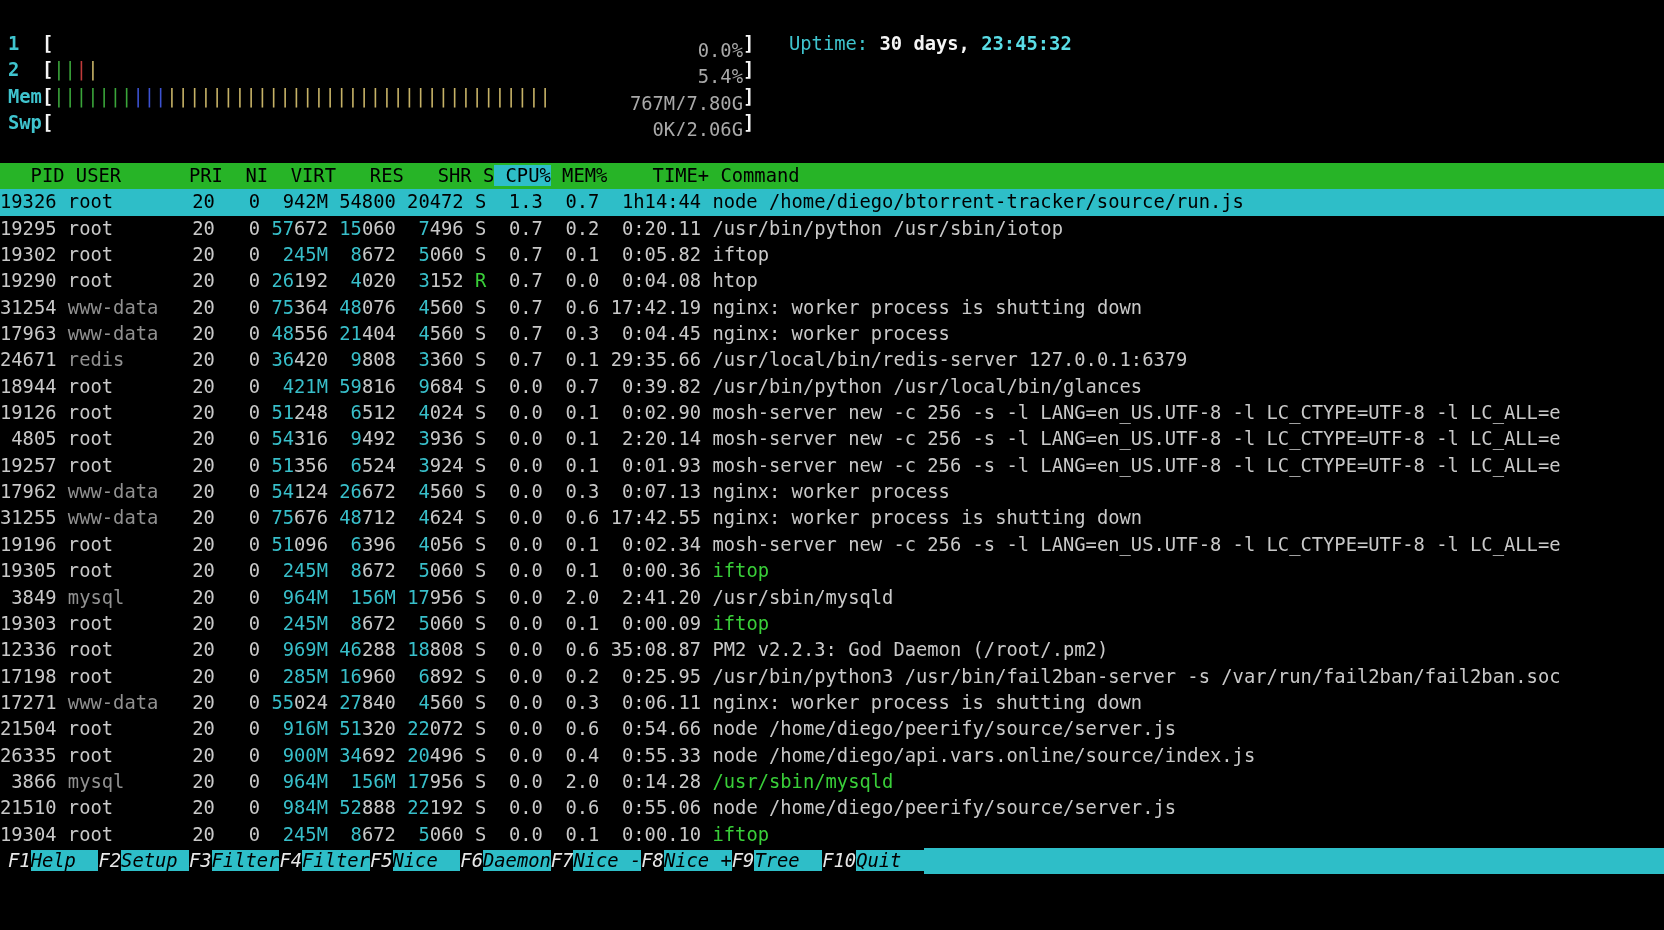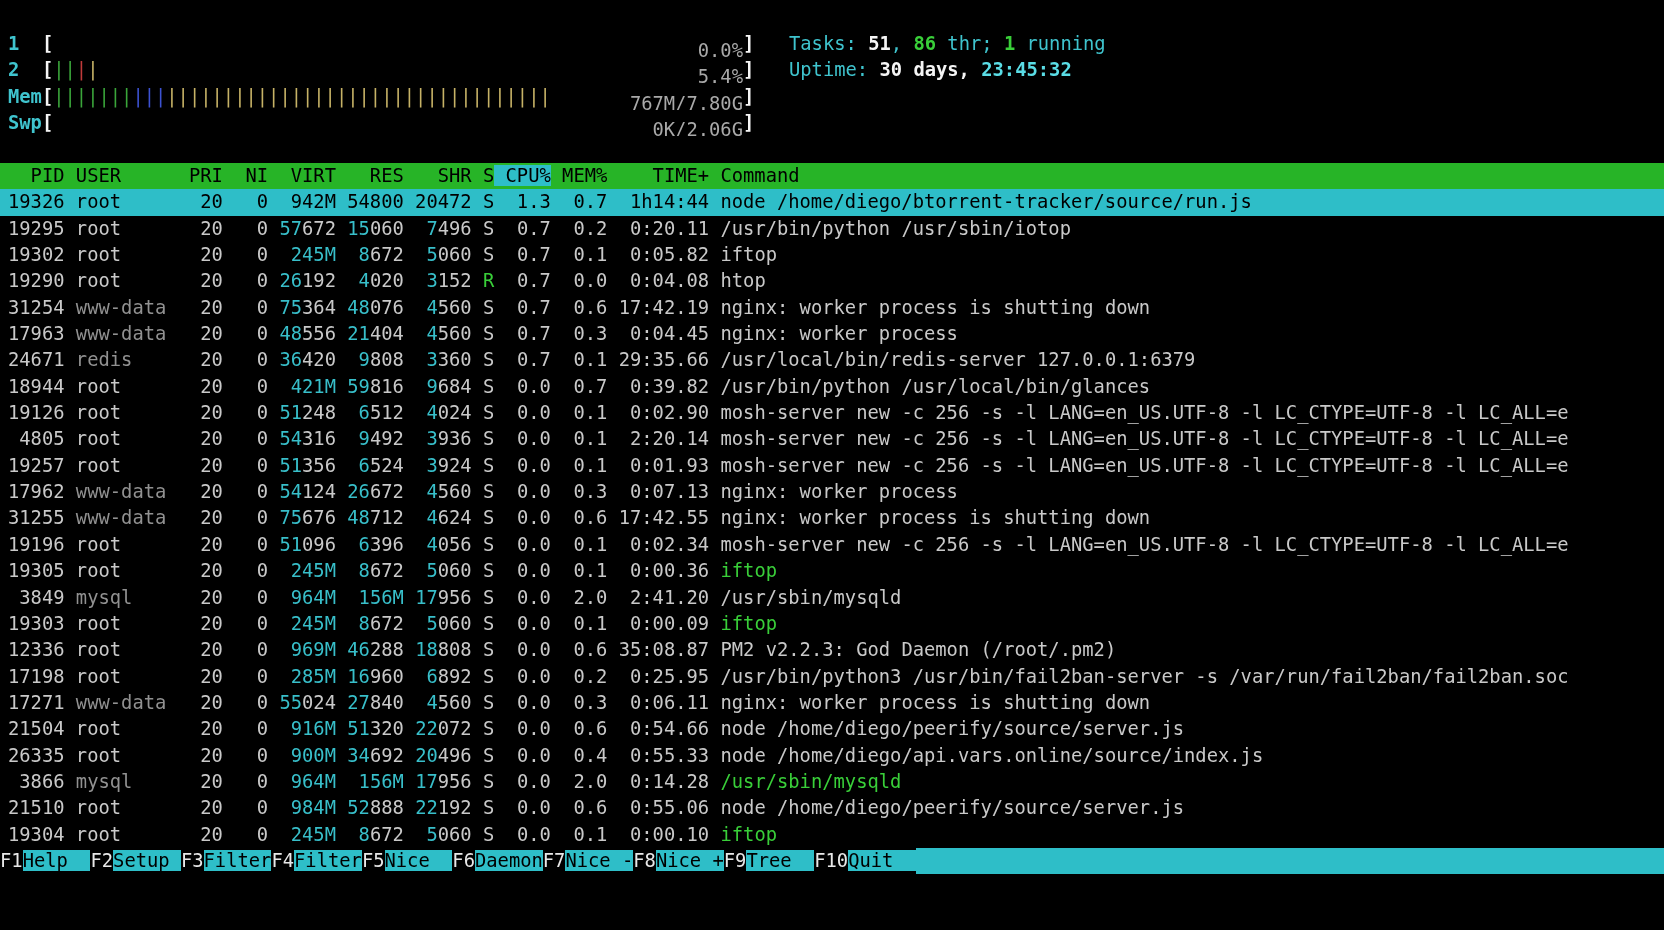--- a/index.html
+++ b/index.html
@@ -46,45 +46,44 @@
   #info{position:absolute;top:31px;left:789px;}
   .seg-cyan{color:var(--cyan);}
   .seg-white-b{color:var(--white);font-weight:bold;}
   .seg-green-b{color:var(--green);font-weight:bold;}
   .seg-cyan-bright-b{color:var(--cyan-bright);font-weight:bold;}
   .seg-cyan-dim{color:var(--cyan-dim);}
   
   #table{position:absolute;top:163px;left:0;width:100%;}
   .thead{background:var(--green-bg);color:#000;padding-left:8px;}
   .thead .sort{background:var(--cyan-bg);}
-  .row{padding-left:8px;}
+  .row{padding-left:0;}
   .row .dim{color:var(--fg-dim);}
   .row .green{color:var(--green);}
   .row .num-hi{color:var(--num);}
   .row.selected{background:var(--cyan-bg);}
   .row.selected span{color:#000;}
   
-  #fbar{position:absolute;top:848px;left:0;width:100%;height:26.35px;display:flex;box-sizing:border-box;}
+  #fbar{position:absolute;top:848px;left:0;width:100%;height:26.35px;display:flex;padding-left:8px;box-sizing:border-box;font-style:italic;}
   .fitem{white-space:pre;}
   .fkey{color:#e8e8e8;background:var(--bg);}
   .flabel{color:#000;background:var(--cyan-bg);}
   .ffill{flex:1;background:var(--cyan-bg);}
 </style>
 </head>
 <body>
 
 <div id="screen">
   <div id="meters">
       <div class="line"><span class="m-label">1  </span><span class="bracket">[</span><span class="m-content"><span class="m-value">0.0%</span></span><span class="bracket">]</span></div>
       <div class="line"><span class="m-label">2  </span><span class="bracket">[</span><span class="m-content"><span class="tick-green">||</span><span class="tick-red">|</span><span class="tick-yellow">|</span><span class="m-value">5.4%</span></span><span class="bracket">]</span></div>
       <div class="line"><span class="m-label">Mem</span><span class="bracket">[</span><span class="m-content"><span class="tick-green">|||||||</span><span class="tick-blue">|||</span><span class="tick-yellow">||||||||||||||||||||||||||||||||||</span><span class="m-value">767M/7.80G</span></span><span class="bracket">]</span></div>
       <div class="line"><span class="m-label">Swp</span><span class="bracket">[</span><span class="m-content"><span class="m-value">0K/2.06G</span></span><span class="bracket">]</span></div>
     </div>
   <div id="info">
-      <div class="line"><span class="seg-cyan">Tasks: </span><span class="seg-white-b">51</span><span class="seg-cyan">, </span><span class="seg-green-b">86</span><span class="seg-cyan"> thr; </span><span class="seg-green-b">1</span><span class="seg-cyan"> running</span></div>
       <div class="line"><span class="seg-cyan">Uptime: </span><span class="seg-white-b">30 days, </span><span class="seg-cyan-bright-b">23:45:32</span></div>
     </div>
   <div id="table">
       <div class="line thead"><span>  PID</span><span> USER     </span><span> PRI</span><span>  NI</span><span>  VIRT</span><span>   RES</span><span>   SHR</span><span> S</span><span class="sort"> CPU%</span><span> MEM%</span><span>    TIME+</span><span> Command</span></div>
       <div class="line row selected"><span>19326</span><span> root     </span><span>  20</span><span>   0</span><span>  942M</span><span> 54800</span><span> 20472</span><span> S</span><span>  1.3</span><span>  0.7</span><span>  1h14:44</span><span> node /home/diego/btorrent-tracker/source/run.js</span></div>
       <div class="line row"><span>19295</span><span> root     </span><span>  20</span><span>   0</span><span><span> </span><span class="num-hi">57</span><span>672</span></span><span><span> </span><span class="num-hi">15</span><span>060</span></span><span><span>  </span><span class="num-hi">7</span><span>496</span></span><span> S</span><span>  0.7</span><span>  0.2</span><span>  0:20.11</span><span> /usr/bin/python /usr/sbin/iotop</span></div>
       <div class="line row"><span>19302</span><span> root     </span><span>  20</span><span>   0</span><span><span>  </span><span class="num-hi">245M</span></span><span><span>  </span><span class="num-hi">8</span><span>672</span></span><span><span>  </span><span class="num-hi">5</span><span>060</span></span><span> S</span><span>  0.7</span><span>  0.1</span><span>  0:05.82</span><span> iftop</span></div>
       <div class="line row"><span>19290</span><span> root     </span><span>  20</span><span>   0</span><span><span> </span><span class="num-hi">26</span><span>192</span></span><span><span>  </span><span class="num-hi">4</span><span>020</span></span><span><span>  </span><span class="num-hi">3</span><span>152</span></span><span class="green"> R</span><span>  0.7</span><span>  0.0</span><span>  0:04.08</span><span> htop</span></div>
       <div class="line row"><span>31254</span><span class="dim"> www-data </span><span>  20</span><span>   0</span><span><span> </span><span class="num-hi">75</span><span>364</span></span><span><span> </span><span class="num-hi">48</span><span>076</span></span><span><span>  </span><span class="num-hi">4</span><span>560</span></span><span> S</span><span>  0.7</span><span>  0.6</span><span> 17:42.19</span><span> nginx: worker process is shutting down</span></div>
       <div class="line row"><span>17963</span><span class="dim"> www-data </span><span>  20</span><span>   0</span><span><span> </span><span class="num-hi">48</span><span>556</span></span><span><span> </span><span class="num-hi">21</span><span>404</span></span><span><span>  </span><span class="num-hi">4</span><span>560</span></span><span> S</span><span>  0.7</span><span>  0.3</span><span>  0:04.45</span><span> nginx: worker process</span></div>

